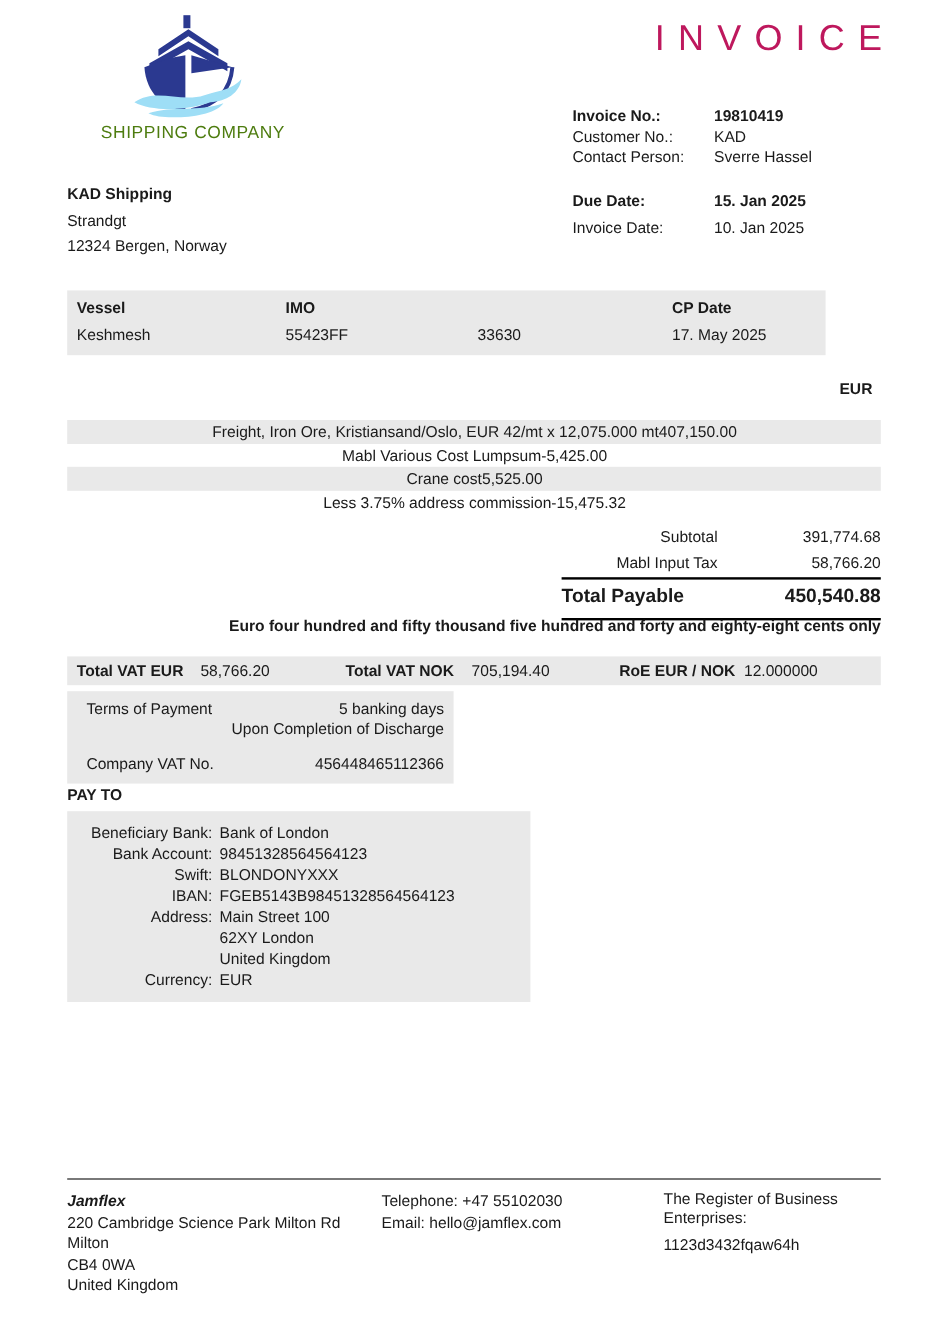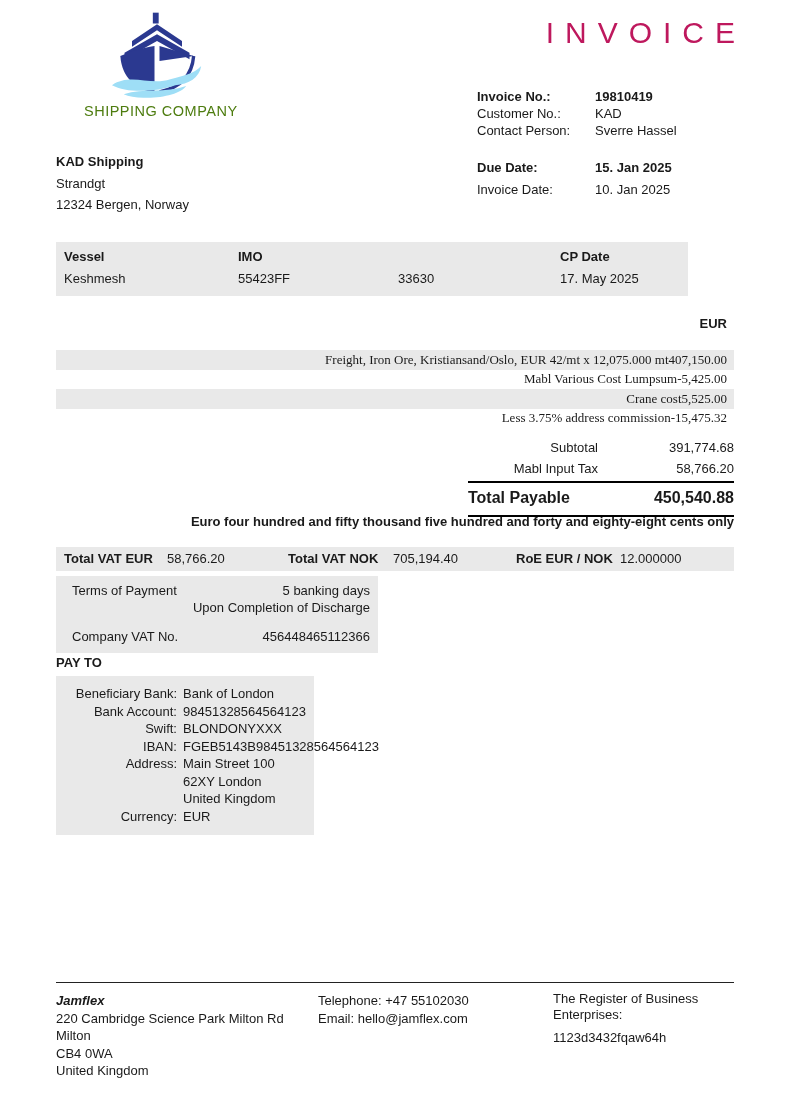--- a/index.html
+++ b/index.html
@@ -27,21 +27,21 @@
   
   .vesselbox { position:absolute; left:56px; top:242px; width:632px; height:54px; background:#e9e9e9;padding-left:12px; }
   .vesselbox span { position:absolute; white-space:nowrap; }
   .v-h { top:7px; font-weight:bold; }
   .v-d { top:29px; }
   .vc1 { left:8px; } .vc2 { left:182px; } .vc3 { left:342px; } .vc4 { left:504px; }
 
   
   .eur-header { position:absolute; top:316px; right:63px; font-weight:bold; }
   .items { position:absolute; left:56px; top:350px; width:678px; }
-  .items .irow { display:flex; justify-content:flex-end; align-items:center; height:19.5px; padding:0 7px 0 8px;font-family:Liberation Serif, serif; }
+  .items .irow { display:flex; justify-content:center; align-items:center; height:19.5px; padding:0 7px 0 8px; }
   .items .irow:nth-child(odd) { background:#e9e9e9; }
   .items .amt { text-align:right; }
 
   
   .totals { position:absolute; left:468px; top:437px; width:266px; }
   .totals .trow { display:flex; justify-content:space-between; height:21px; align-items:center; }
   .totals .tlbl { width:130px; text-align:right; }
   .totals .tval { text-align:right; }
   .totals .rule { border-top:2px solid #000; margin-top:2px; }
   .totals .grand { height:30px; font-size:16px; font-weight:bold; }
@@ -57,21 +57,21 @@
 
   
   .terms { position:absolute; left:56px; top:576px; width:322px; background:#e9e9e9; padding:6px 8px 8px 16px; line-height:17px; }
   .terms .trow { display:flex; justify-content:space-between; }
   .terms .right { text-align:right; }
   .terms .spacer { height:12px; }
 
   .payto { position:absolute; left:56px; top:655px; font-weight:bold; }
 
   
-  .bank { position:absolute; left:56px; top:676px; width:258px; background:#e9e9e9; padding:9px 0 10px 0; line-height:17.5px; }
+  .bank { position:absolute; left:56px; top:676px; width:386px; background:#e9e9e9; padding:9px 0 10px 0; line-height:17.5px; }
   .bank .brow { display:flex; }
   .bank .blbl { width:121px; flex:0 0 121px; text-align:right; }
   .bank .bval { padding-left:6px; }
 
   
   .frule { position:absolute; left:56px; top:982px; width:678px; border-top:1.5px solid #222; }
   .fcol { position:absolute; line-height:17.5px; }
   .fcol1 { left:56px; top:992px; width:255px; }
   .fcol1 .name { font-weight:bold;font-style:italic; }
   .fcol2 { left:318px; top:992px; }

